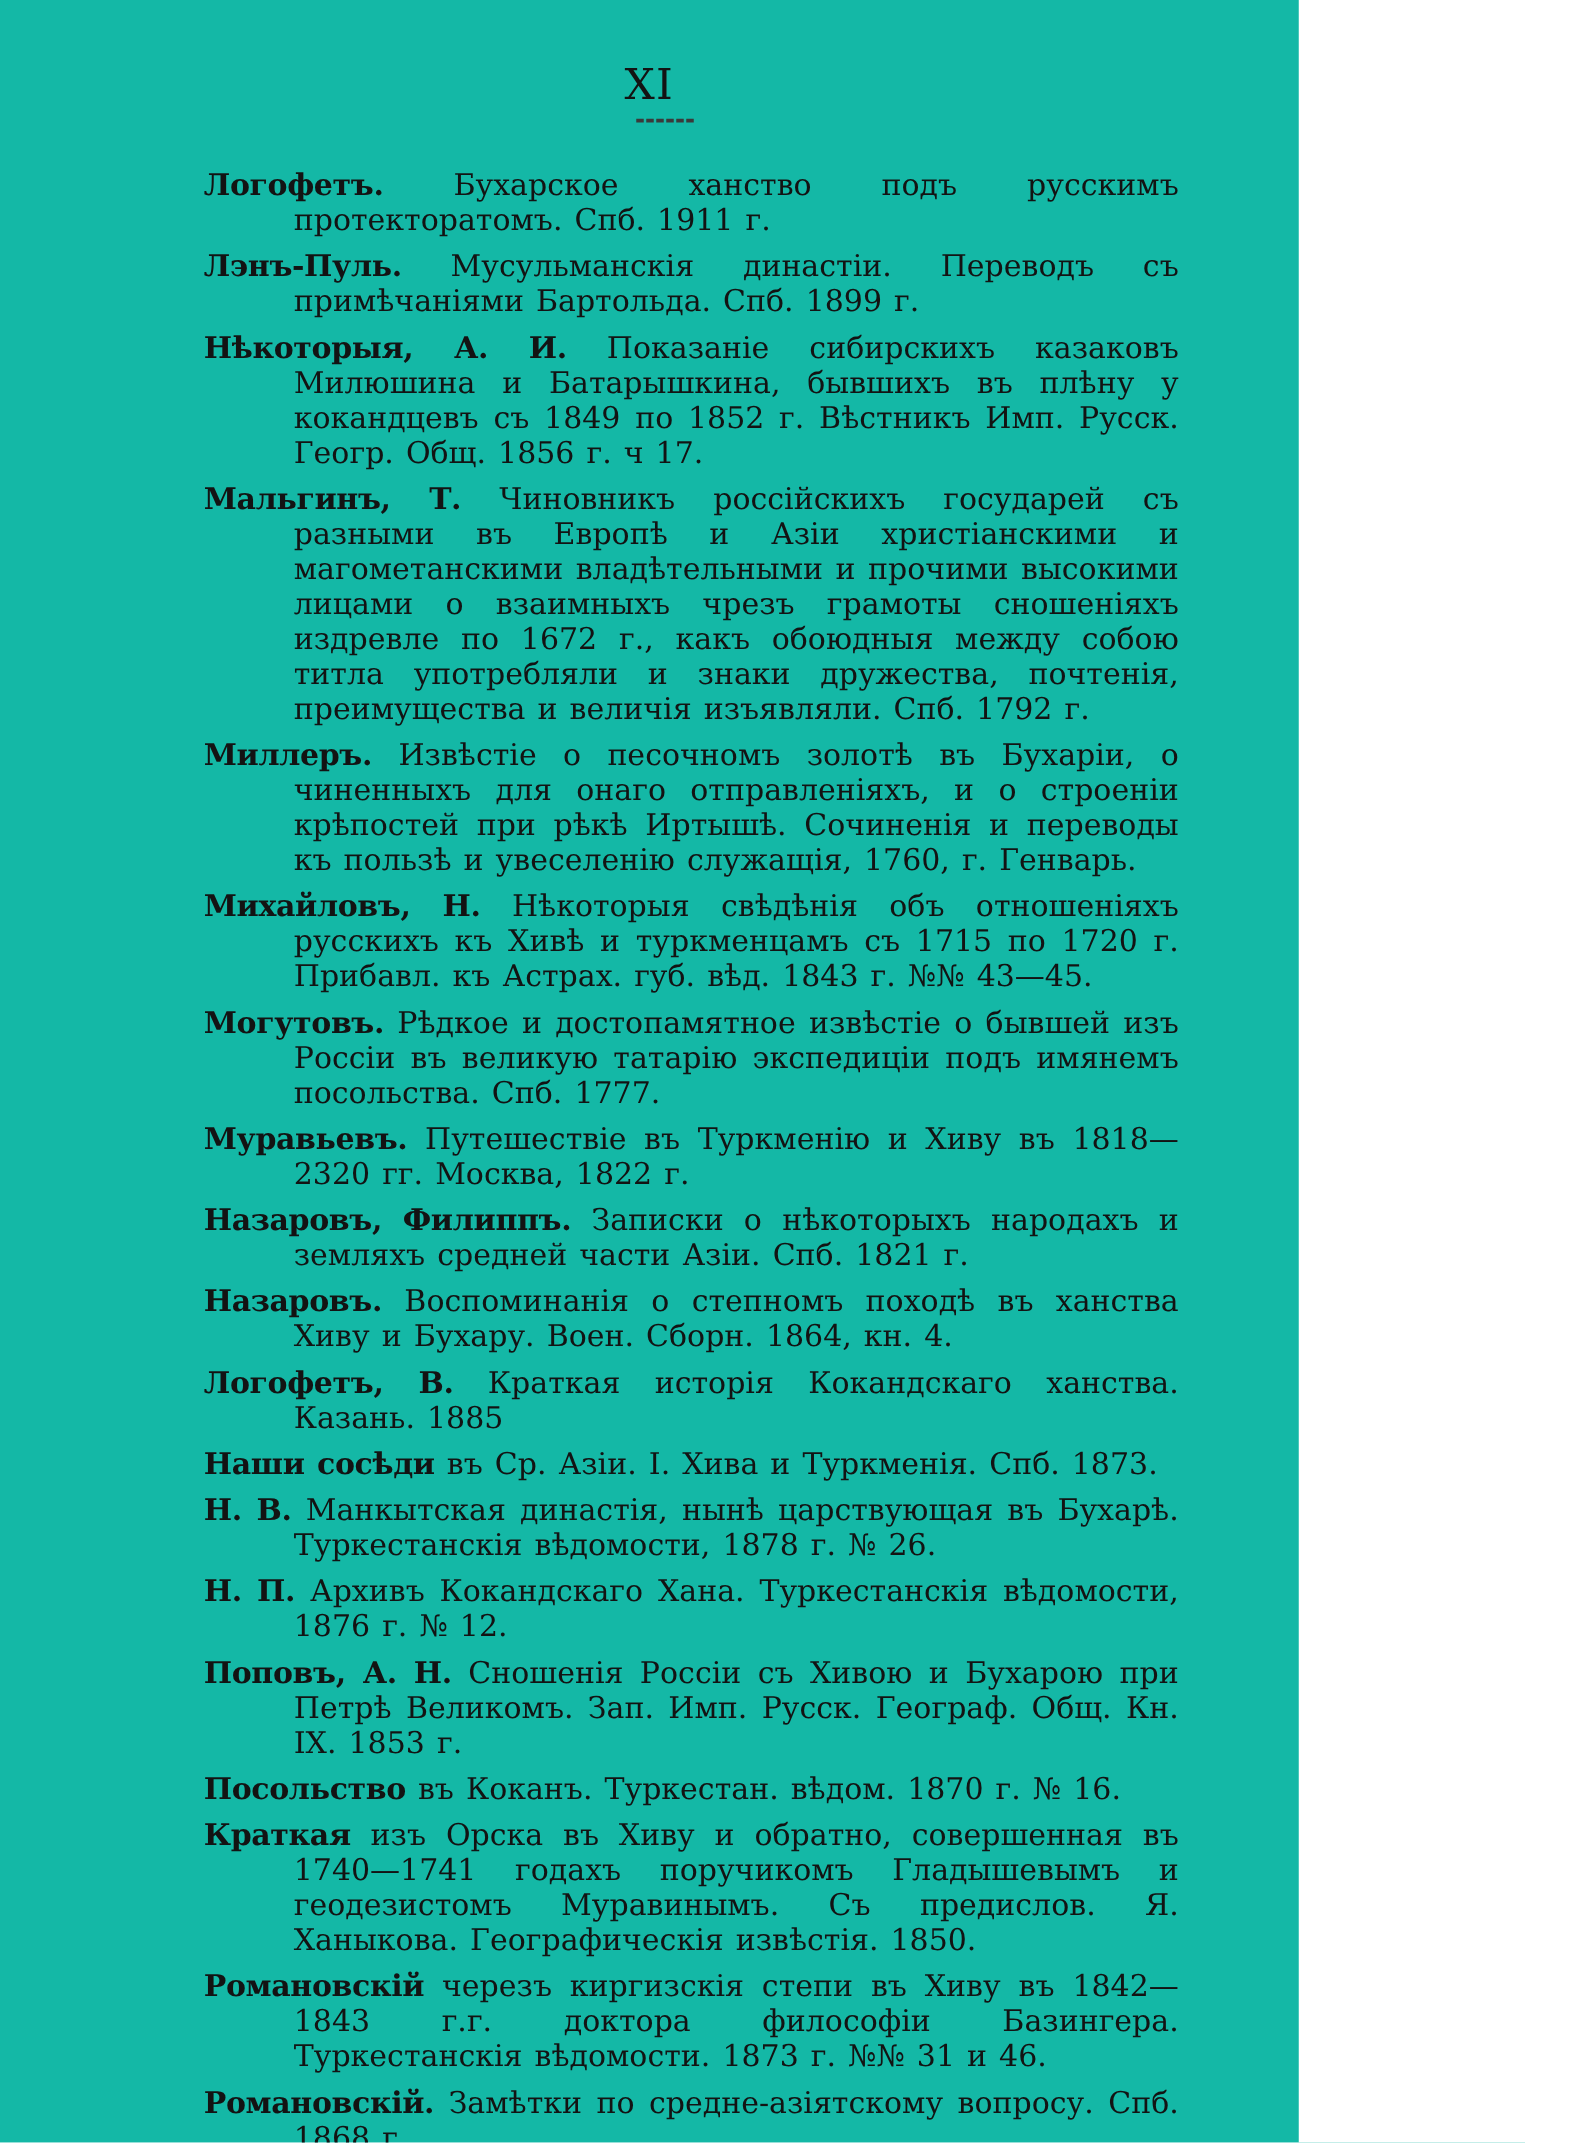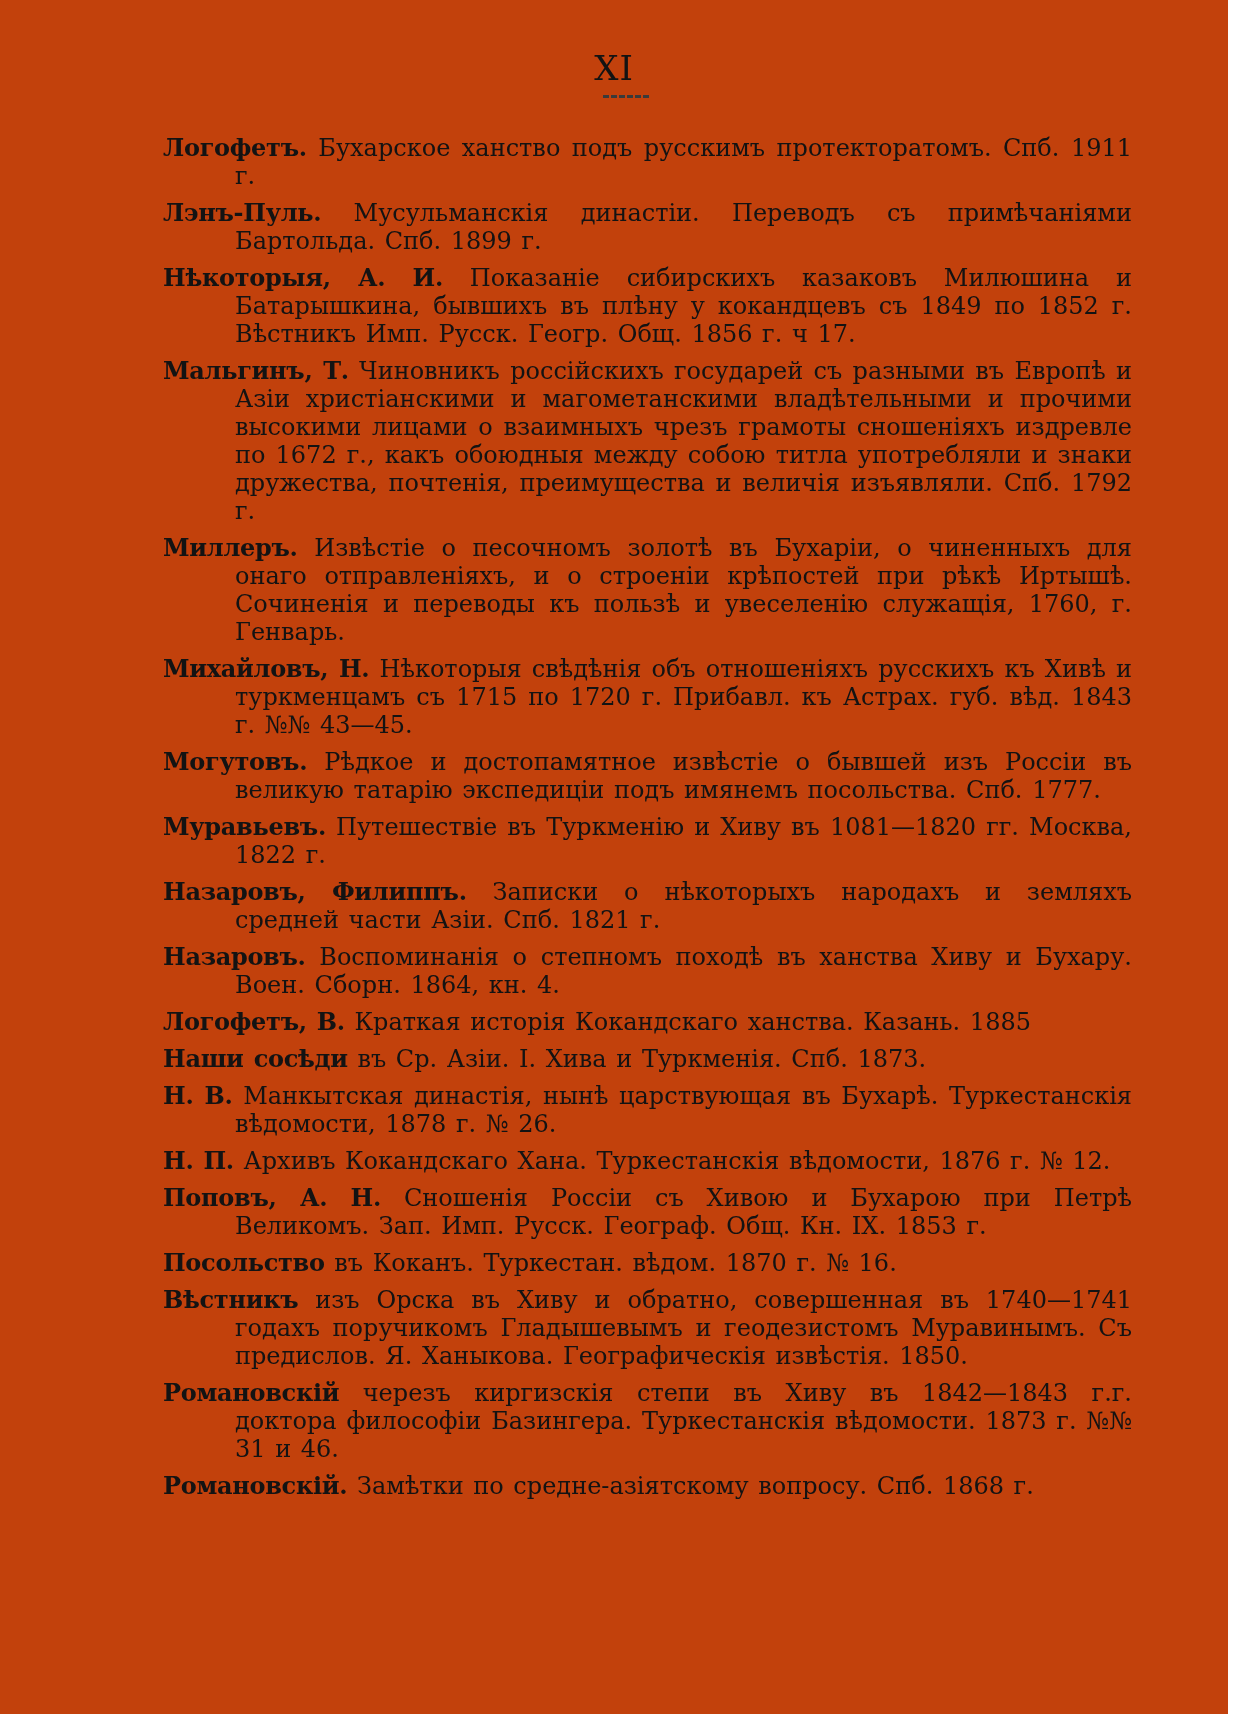--- a/index.html
+++ b/index.html
@@ -8,23 +8,23 @@
     background: #ffffff;
   }
   body {
     width: 1260px;
     height: 1714px;
     overflow: hidden;
     font-family: "DejaVu Serif", "Liberation Serif", serif;
     color: #131313;
   }
   .page {
-    width: 1228px;
+    width: 1039px;
     height: 1714px;
-    background: #c2410c;
+    background: #14b8a6;
     position: relative;
   }
   .page-header {
     padding-top: 50px;
     text-align: center;
   }
   .page-number {
     font-size: 34px;
     line-height: 36px;
     letter-spacing: 1px;
@@ -76,38 +76,38 @@
 
     <p class="entry"><span class="author">Мальгинъ, Т.</span> <span>Чиновникъ россійскихъ государей съ разными въ Европѣ и Азіи христіанскими и магометанскими владѣтельными и прочими высокими лицами о взаимныхъ чрезъ грамоты сношеніяхъ издревле по 1672 г., какъ обоюдныя между собою титла употребляли и знаки дружества, почтенія, преимущества и величія изъявляли. Спб. 1792 г.</span></p>
 
     <p class="entry"><span class="author">Миллеръ.</span> <span>Извѣстіе о песочномъ золотѣ въ Бухаріи, о чиненныхъ для онаго отправленіяхъ, и о строеніи крѣпостей при рѣкѣ Иртышѣ. Сочиненія и переводы къ пользѣ и увеселенію служащія, 1760, г. Генварь.</span></p>
 
 
     <p class="entry"><span class="author">Михайловъ, Н.</span> <span>Нѣкоторыя свѣдѣнія объ отношеніяхъ русскихъ къ Хивѣ и туркменцамъ съ 1715 по 1720 г. Прибавл. къ Астрах. губ. вѣд. 1843 г. №№ 43—45.</span></p>
 
     <p class="entry"><span class="author">Могутовъ.</span> <span>Рѣдкое и достопамятное извѣстіе о бывшей изъ Россіи въ великую татарію экспедиціи подъ имянемъ посольства. Спб. 1777.</span></p>
 
-    <p class="entry"><span class="author">Муравьевъ.</span> <span>Путешествіе въ Туркменію и Хиву въ 1081—1820 гг. Москва, 1822 г.</span></p>
+    <p class="entry"><span class="author">Муравьевъ.</span> <span>Путешествіе въ Туркменію и Хиву въ 1818—2320 гг. Москва, 1822 г.</span></p>
 
     <p class="entry"><span class="author">Назаровъ, Филиппъ.</span> <span>Записки о нѣкоторыхъ народахъ и земляхъ средней части Азіи. Спб. 1821 г.</span></p>
 
     <p class="entry"><span class="author">Назаровъ.</span> <span>Воспоминанія о степномъ походѣ въ ханства Хиву и Бухару. Воен. Сборн. 1864, кн. 4.</span></p>
 
     <p class="entry"><span class="author">Логофетъ, В.</span> <span>Краткая исторія Кокандскаго ханства. Казань. 1885</span></p>
 
     <p class="entry"><span class="author">Наши сосѣди</span> <span>въ Ср. Азіи. I. Хива и Туркменія. Спб. 1873.</span></p>
 
     <p class="entry"><span class="author">Н. В.</span> <span>Манкытская династія, нынѣ царствующая въ Бухарѣ. Туркестанскія вѣдомости, 1878 г. № 26.</span></p>
 
     <p class="entry"><span class="author">Н. П.</span> <span>Архивъ Кокандскаго Хана. Туркестанскія вѣдомости, 1876 г. № 12.</span></p>
 
     <p class="entry"><span class="author">Поповъ, А. Н.</span> <span>Сношенія Россіи съ Хивою и Бухарою при Петрѣ Великомъ. Зап. Имп. Русск. Географ. Общ. Кн. IX. 1853 г.</span></p>
 
     <p class="entry"><span class="author">Посольство</span> <span>въ Коканъ. Туркестан. вѣдом. 1870 г. № 16.</span></p>
 
-    <p class="entry"><span class="author">Вѣстникъ</span> <span>изъ Орска въ Хиву и обратно, совершенная въ 1740—1741 годахъ поручикомъ Гладышевымъ и геодезистомъ Муравинымъ. Съ предислов. Я. Ханыкова. Географическія извѣстія. 1850.</span></p>
+    <p class="entry"><span class="author">Краткая</span> <span>изъ Орска въ Хиву и обратно, совершенная въ 1740—1741 годахъ поручикомъ Гладышевымъ и геодезистомъ Муравинымъ. Съ предислов. Я. Ханыкова. Географическія извѣстія. 1850.</span></p>
 
     <p class="entry"><span class="author">Романовскій</span> <span>черезъ киргизскія степи въ Хиву въ 1842—1843 г.г. доктора философіи Базингера. Туркестанскія вѣдомости. 1873 г. №№ 31 и 46.</span></p>
 
     <p class="entry"><span class="author">Романовскій.</span> <span>Замѣтки по средне-азіятскому вопросу. Спб. 1868 г.</span></p>
 
   </div>
 </div>
 
 </body></html>

